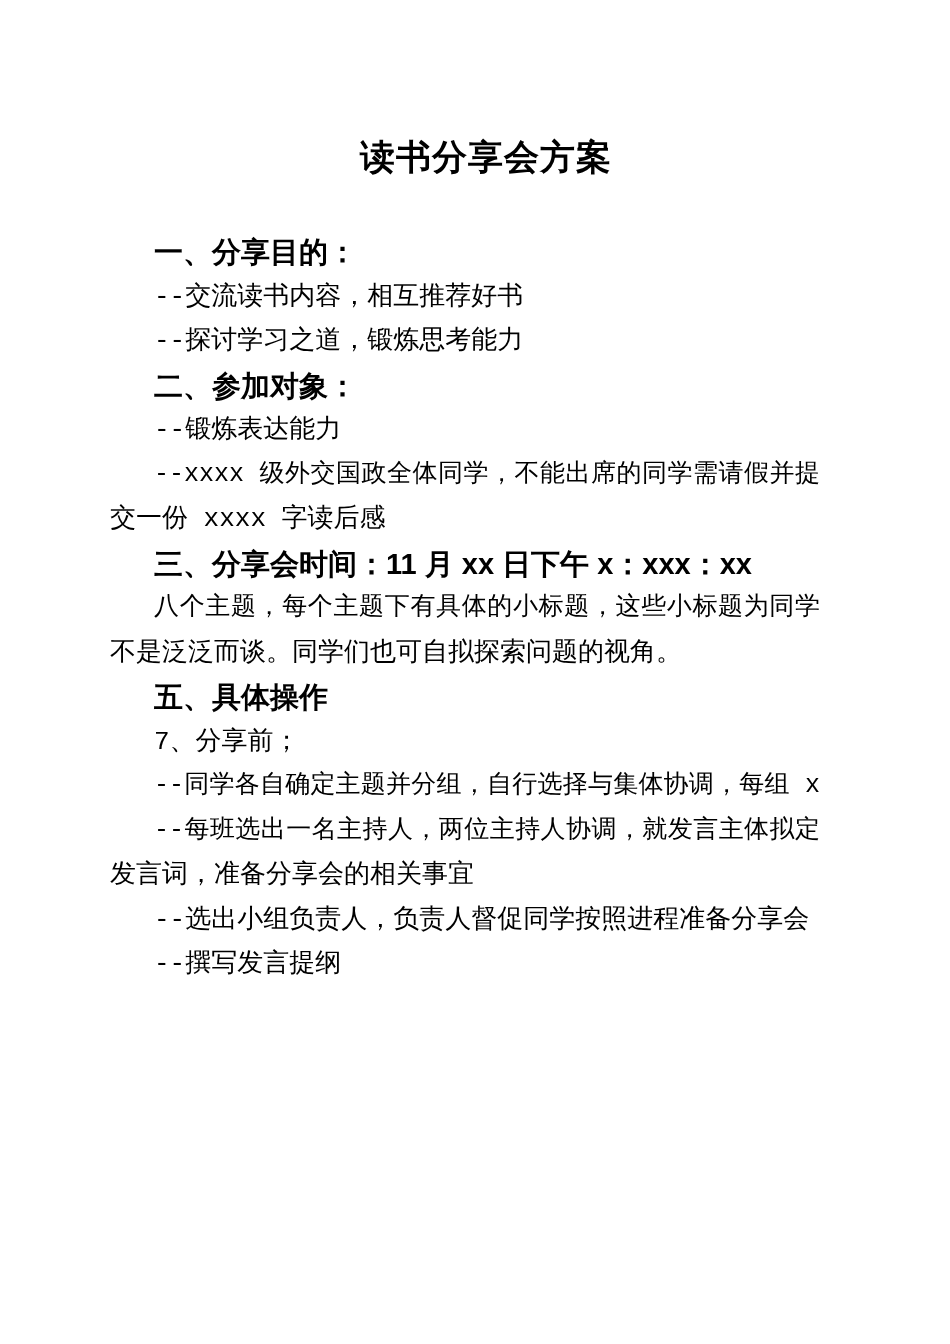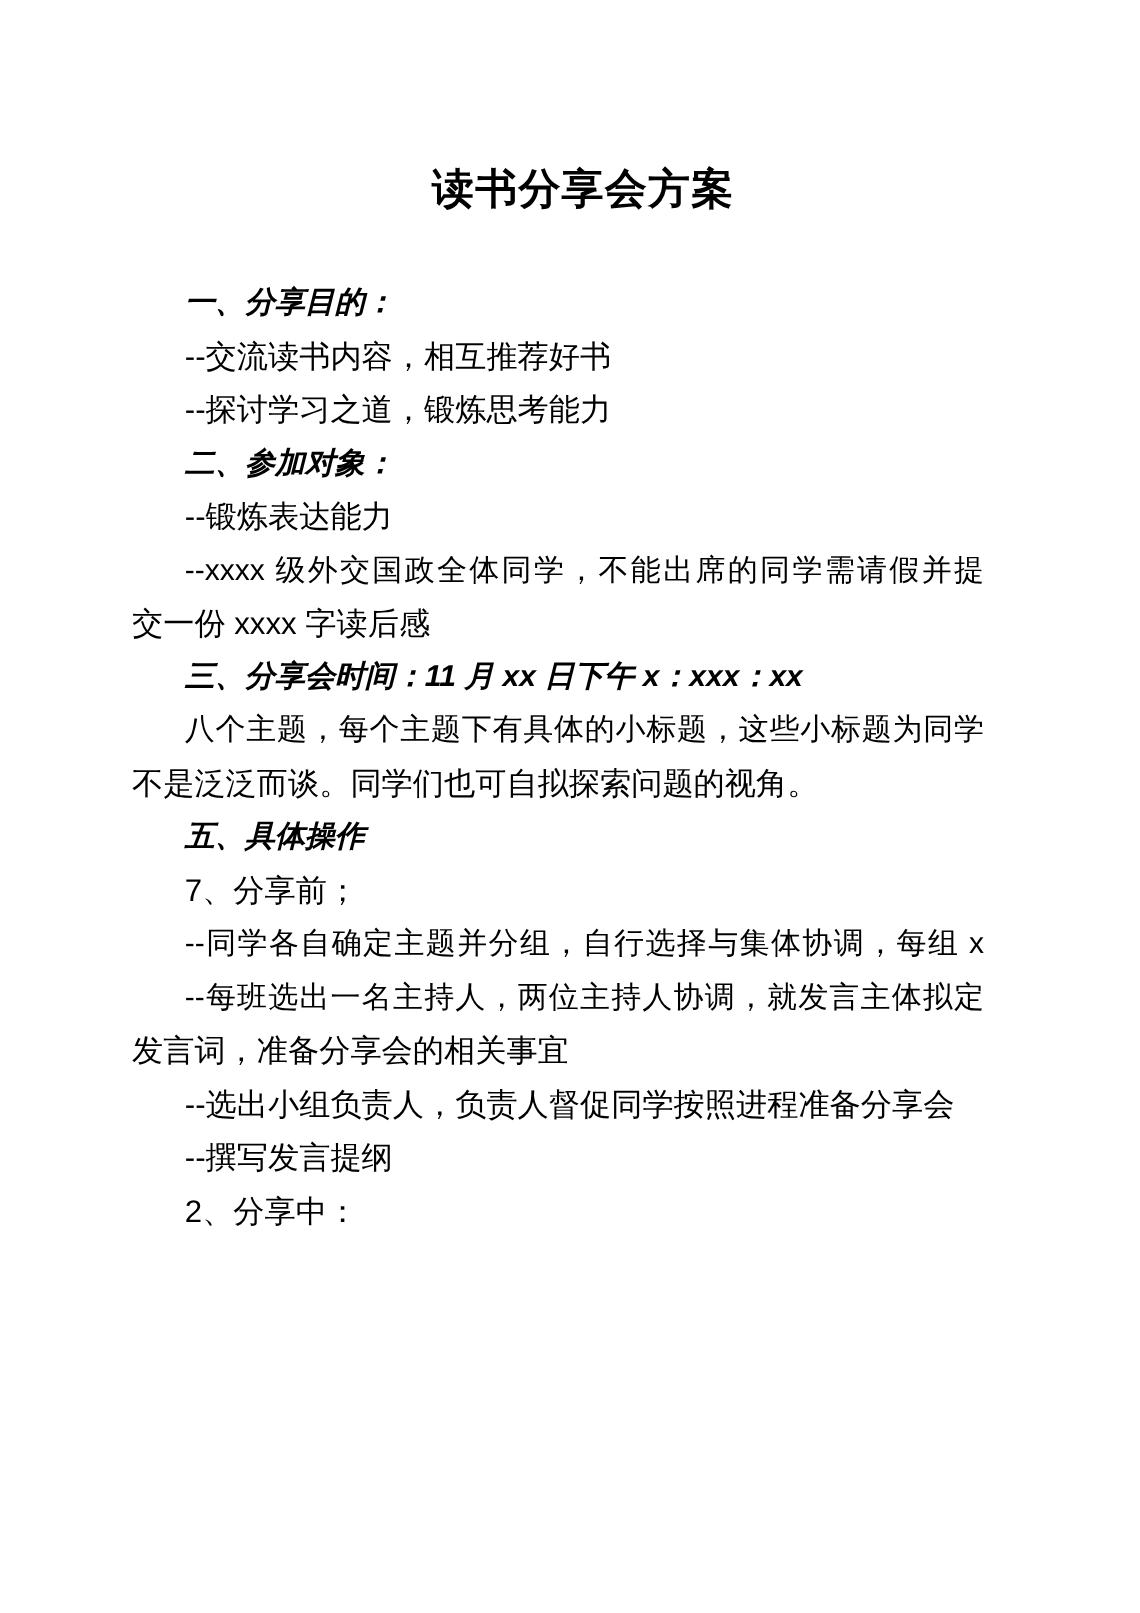--- a/index.html
+++ b/index.html
@@ -31,29 +31,28 @@
     left:110px;
     top:230px;
     width:710px;
   }
   .ln {
     height:44.5px;
     line-height:44.5px;
     white-space:nowrap;
   }
   .bd {
-    font-family:Liberation Sans, sans-serif;
+    font-family:Liberation Mono, monospace;
     font-size:26px;
     font-weight:400;
   }
   .hd {
     font-family:"Liberation Sans","DejaVu Sans",sans-serif;
-    font-size:25px;
+    font-size:29px;
     font-weight:700;
-    font-style:italic;
   }
   .just {
     font-size:25px;
     white-space:normal;
     text-align:justify;
     text-align-last:justify;
   }
   .ind { text-indent:44px; }
 </style>
 </head>
@@ -73,15 +72,14 @@
     <div class="ln hd ind">三、分享会时间：11 月 xx 日下午 x：xxx：xx</div>
     <div class="ln bd ind just">八个主题，每个主题下有具体的小标题，这些小标题为同学</div>
     <div class="ln bd">不是泛泛而谈。同学们也可自拟探索问题的视角。</div>
     <div class="ln hd ind">五、具体操作</div>
     <div class="ln bd ind">7、分享前；</div>
     <div class="ln bd ind just">--同学各自确定主题并分组，自行选择与集体协调，每组 x</div>
     <div class="ln bd ind just">--每班选出一名主持人，两位主持人协调，就发言主体拟定</div>
     <div class="ln bd">发言词，准备分享会的相关事宜</div>
     <div class="ln bd ind">--选出小组负责人，负责人督促同学按照进程准备分享会</div>
     <div class="ln bd ind">--撰写发言提纲</div>
-    <div class="ln bd ind">2、分享中：</div>
   </div>
 </div>
 
 </body></html>

